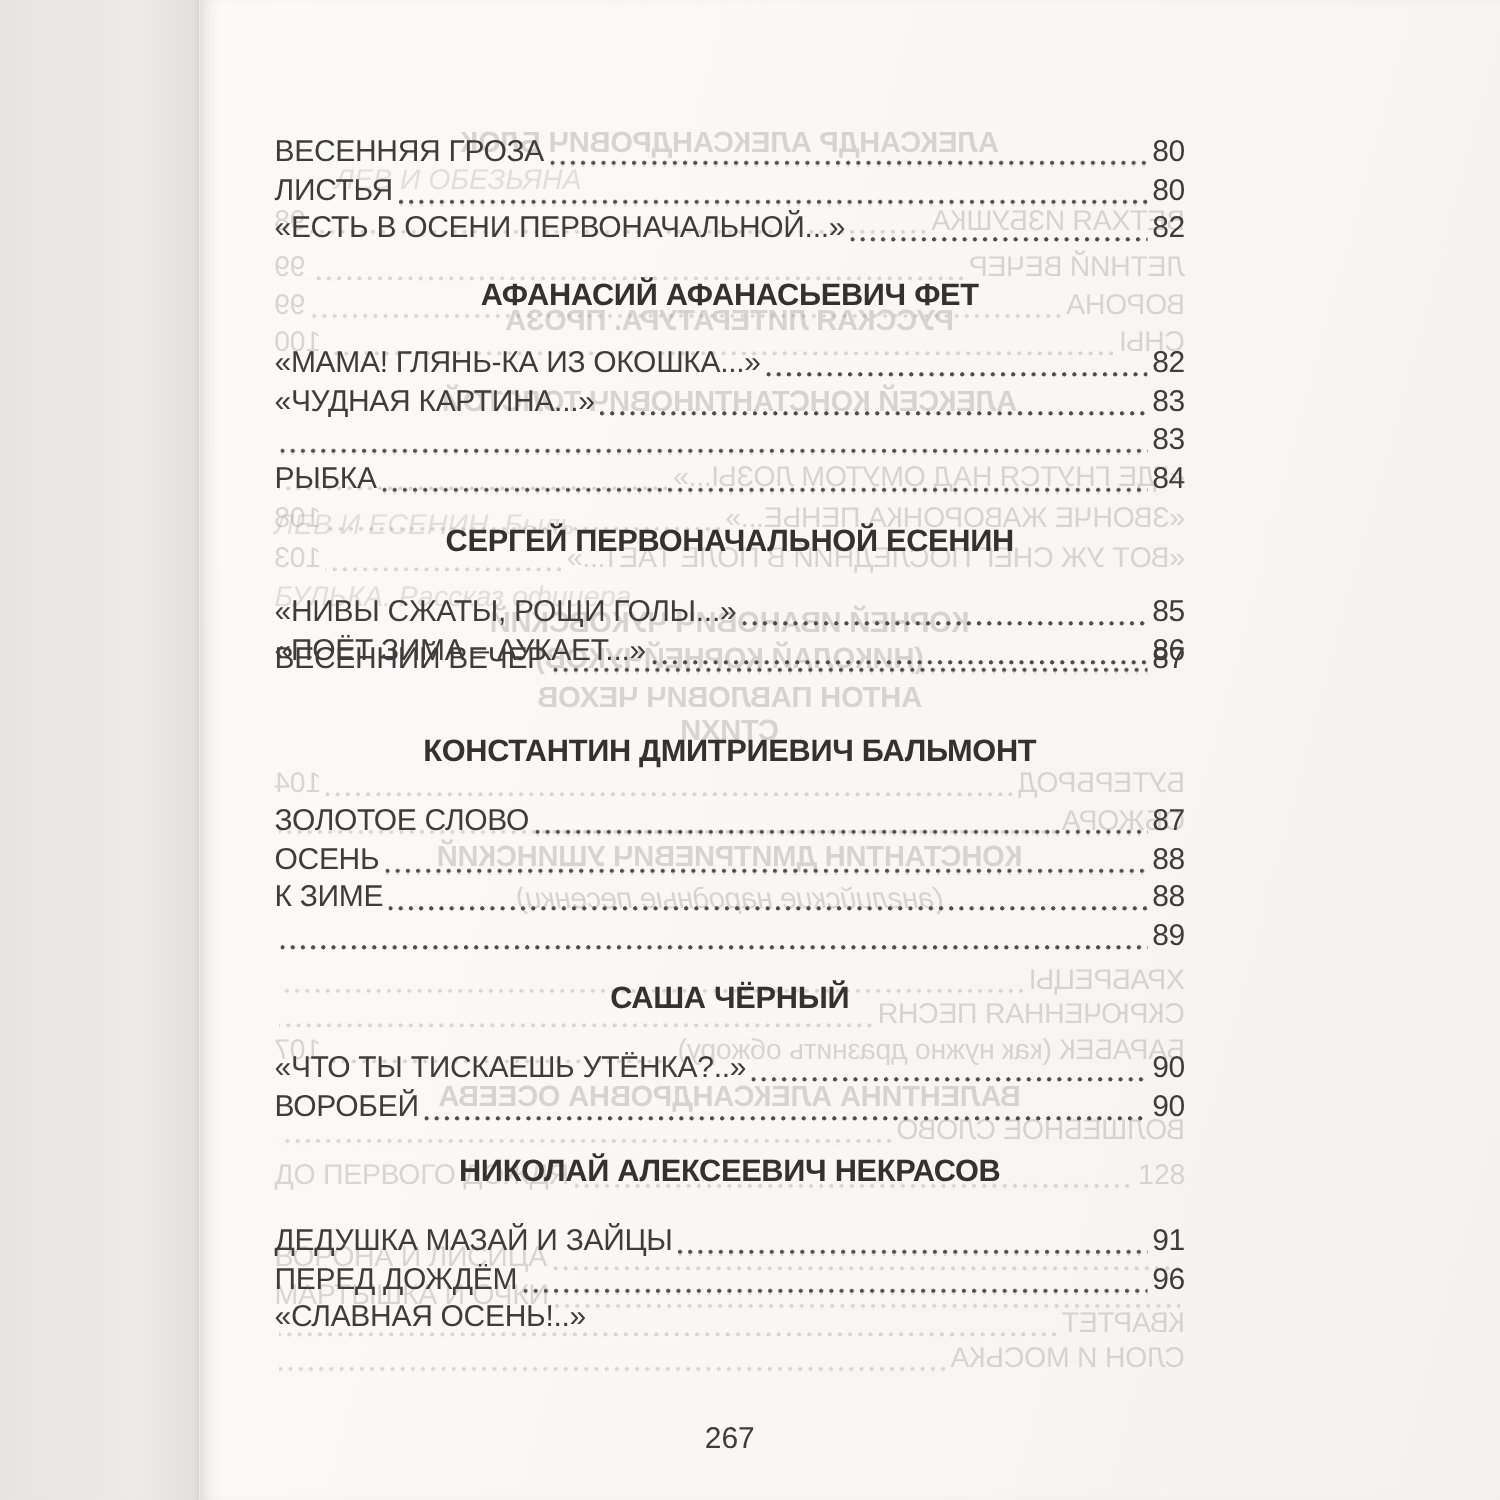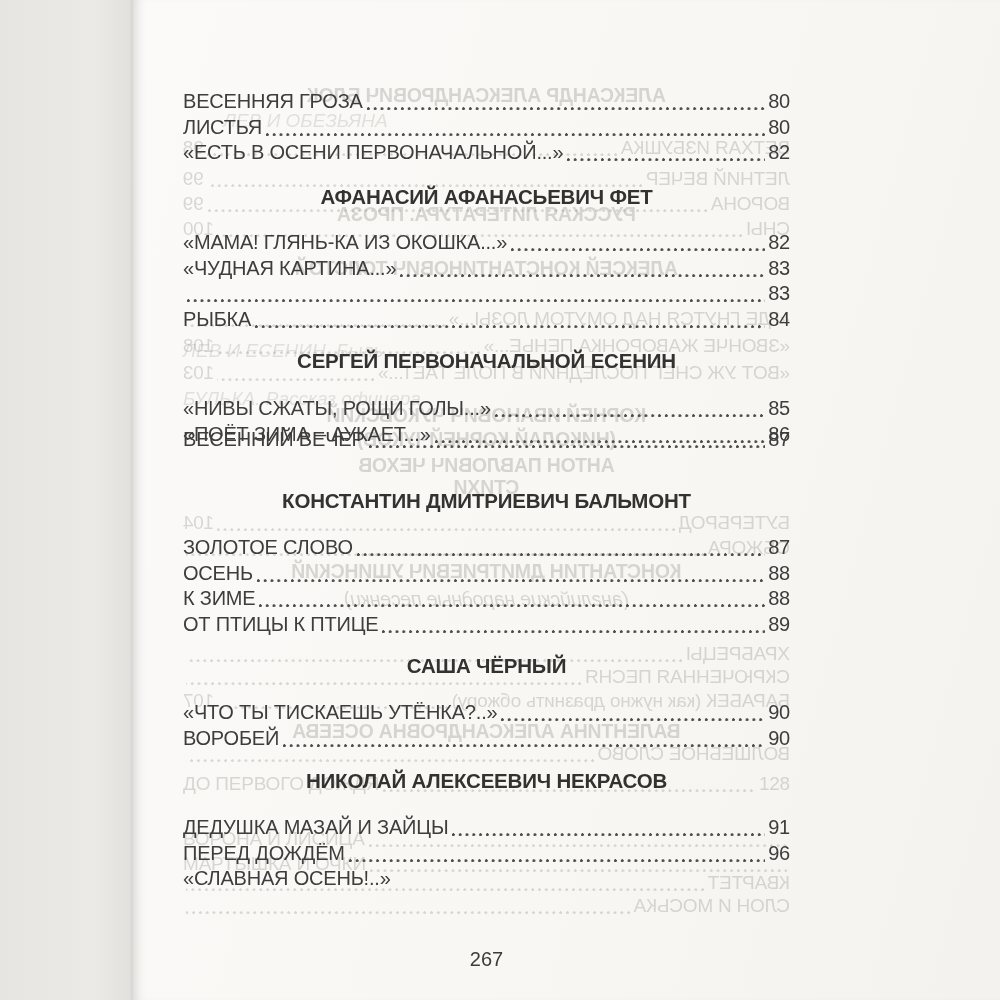--- a/index.html
+++ b/index.html
@@ -232,21 +232,20 @@
         <span class="t">ОСЕНЬ</span>
         <span class="leader"></span>
         <span class="pg">88</span>
       </div>
     <div class="row" style="top:587px">
         <span class="t">К ЗИМЕ</span>
         <span class="leader"></span>
         <span class="pg">88</span>
       </div>
     <div class="row" style="top:612.5px">
-        <span class="t">ОТ ПТИЦЫ К ПТИЦЕ</span>
         <span class="leader"></span>
         <span class="pg">89</span>
       </div>
 
     <div class="h" style="top:654px">САША ЧЁРНЫЙ</div>
     <div class="row" style="top:701px">
         <span class="t">«ЧТО ТЫ ТИСКАЕШЬ УТЁНКА?..»</span>
         <span class="leader"></span>
         <span class="pg">90</span>
       </div>

